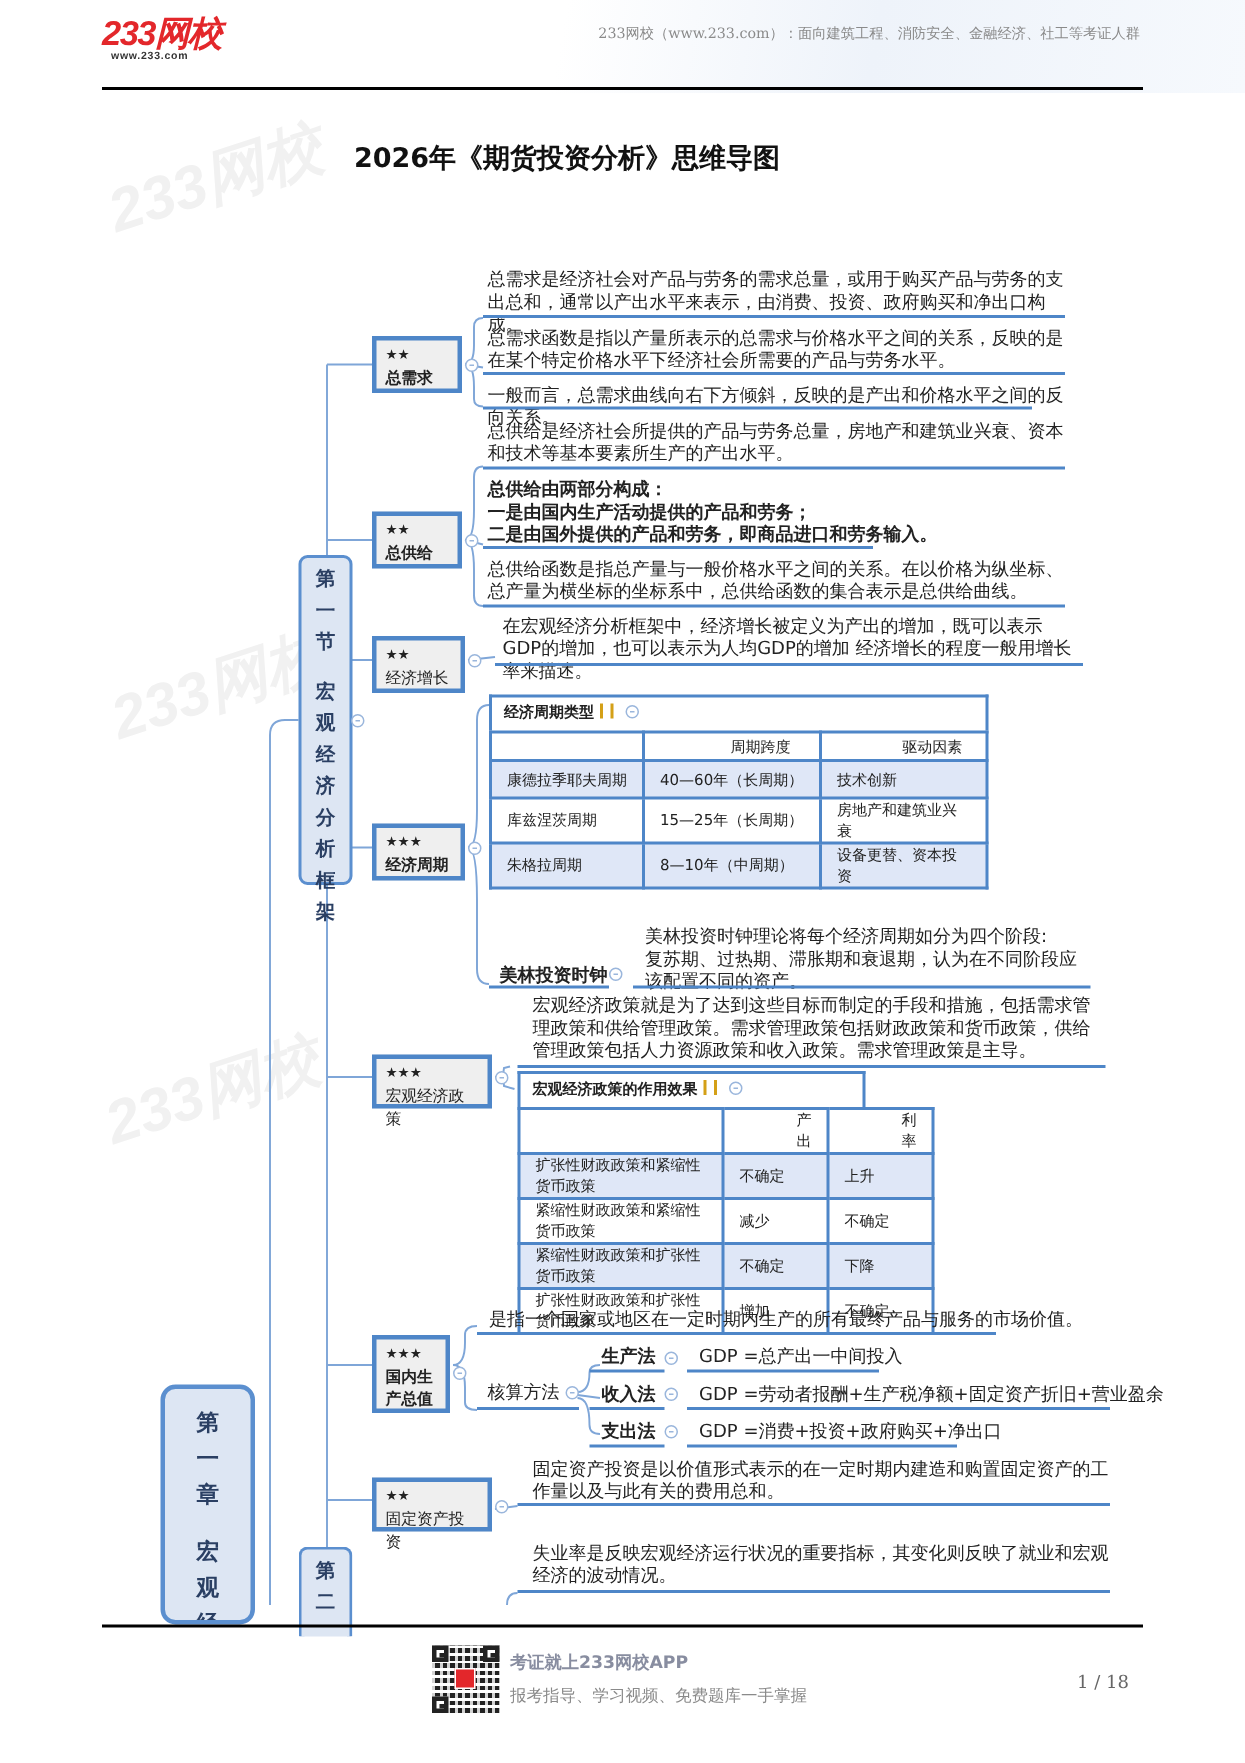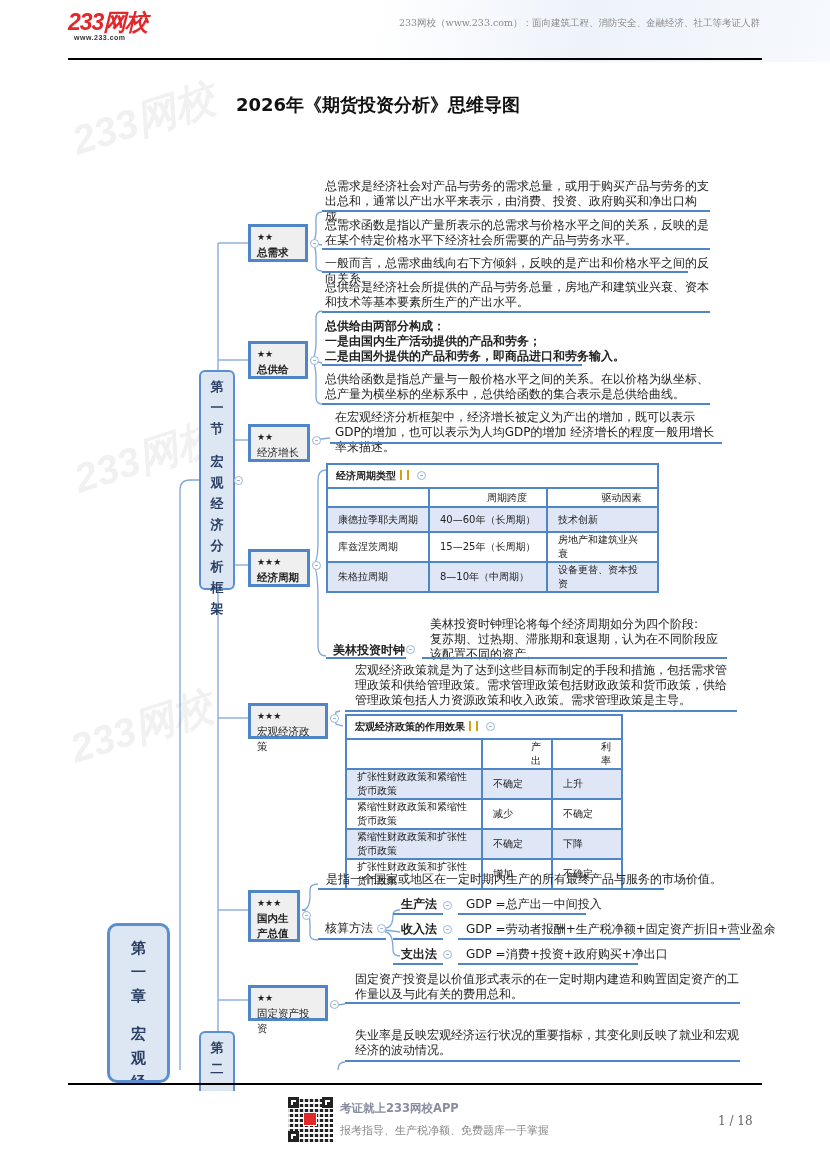--- a/index.html
+++ b/index.html
@@ -234,21 +234,21 @@
 <div class="uline" style="left:422px;top:657px;width:305px;"></div>
 
 <div class="topic" style="left:248px;top:703px;width:80px;height:36px;">
   <div class="stars">★★★</div>
   <div class="lbl">宏观经济政策</div>
 </div>
 <div class="collapse" style="left:330px;top:714px;"></div>
 <div class="note" style="left:355px;top:663px;width:375px;">宏观经济政策就是为了达到这些目标而制定的手段和措施，包括需求管理政策和供给管理政策。需求管理政策包括财政政策和货币政策，供给管理政策包括人力资源政策和收入政策。需求管理政策是主导。</div>
 <div class="uline" style="left:345px;top:710px;width:392px;"></div>
 
-<div class="tbl-title" style="left:345px;top:714px;width:278px;">
+<div class="tbl-title" style="left:345px;top:714px;width:232px;">
   <span>宏观经济政策的作用效果</span><span class="tbl-icon"></span><span class="collapse"></span>
 </div>
 <table class="mm" style="left:345px;top:738px;width:278px;">
   <tbody>
       <tr>
     <th style="width:172px"></th>
     <th style="width:52px">产出</th>
     <th>利率</th>
   </tr>
   <tr class="alt">
@@ -318,18 +318,18 @@
 
 <div class="ftr-rule"></div>
 <div class="qr">
   <div class="qr-inner"></div>
   <div class="qr-corner" style="left:0;top:0;"></div>
   <div class="qr-corner" style="right:0;top:0;"></div>
   <div class="qr-corner" style="left:0;bottom:0;"></div>
   <div class="qr-logo"></div>
 </div>
 <div class="ftr-t1">考证就上233网校APP</div>
-<div class="ftr-t2">报考指导、生产税净额、免费题库一手掌握</div>
+<div class="ftr-t2">报考指导、学习视频、免费题库一手掌握</div>
 <div class="pager">
   <span>1</span>
   <span>/</span>
   <span>18</span>
 </div>
 
 </body></html>

